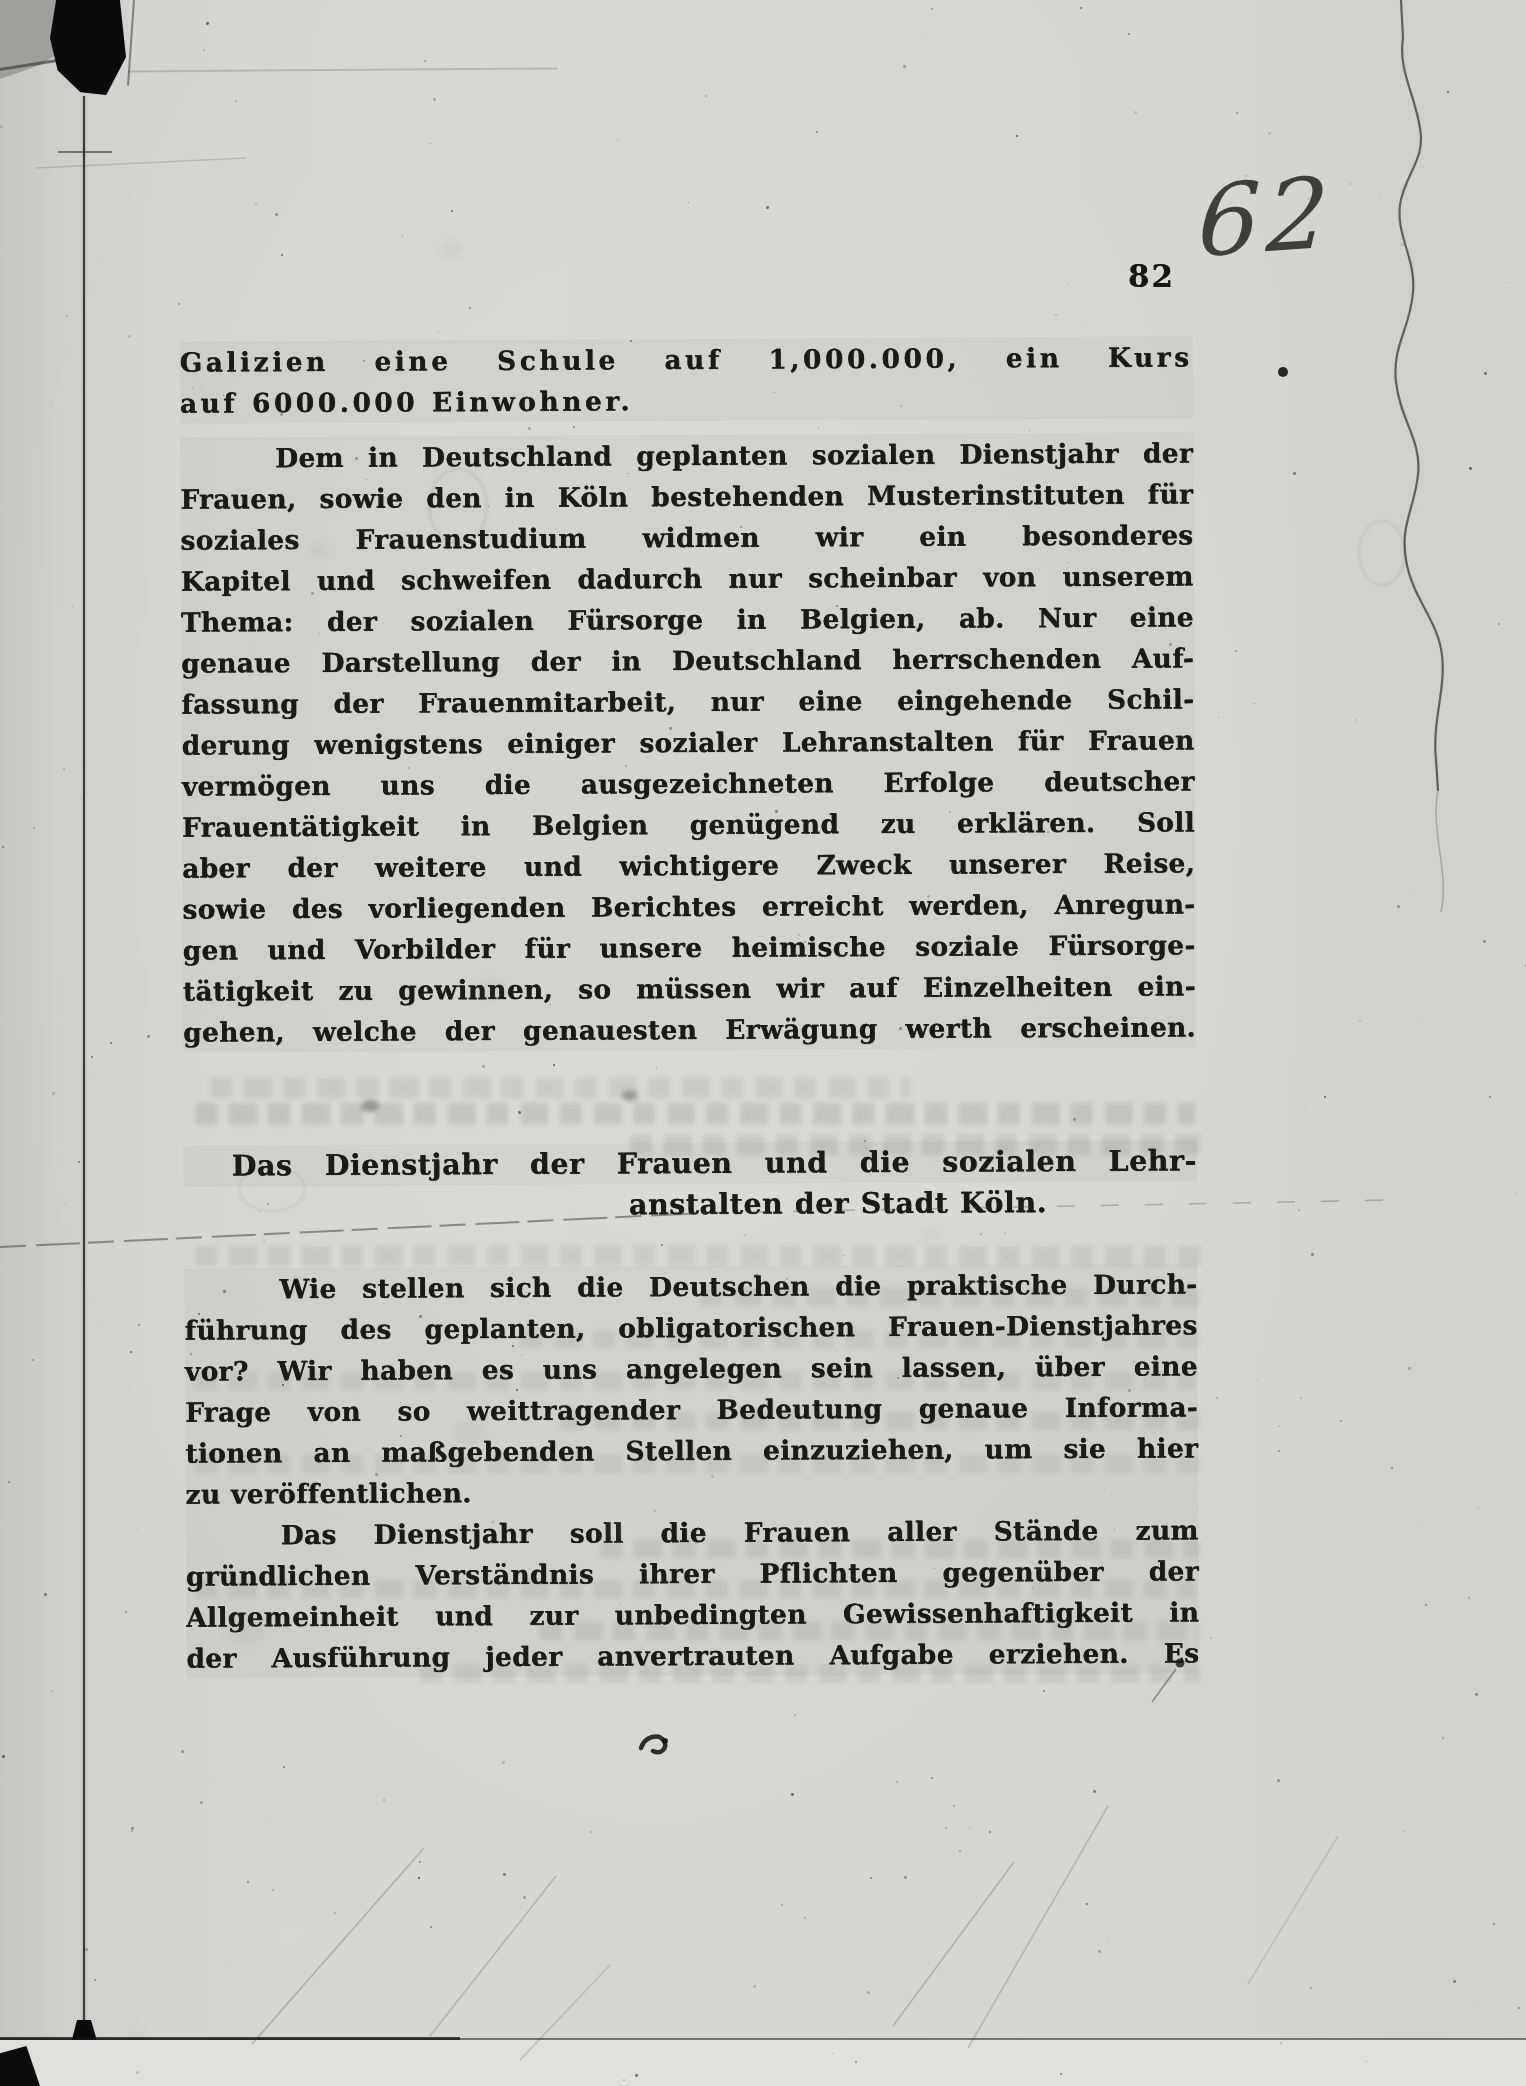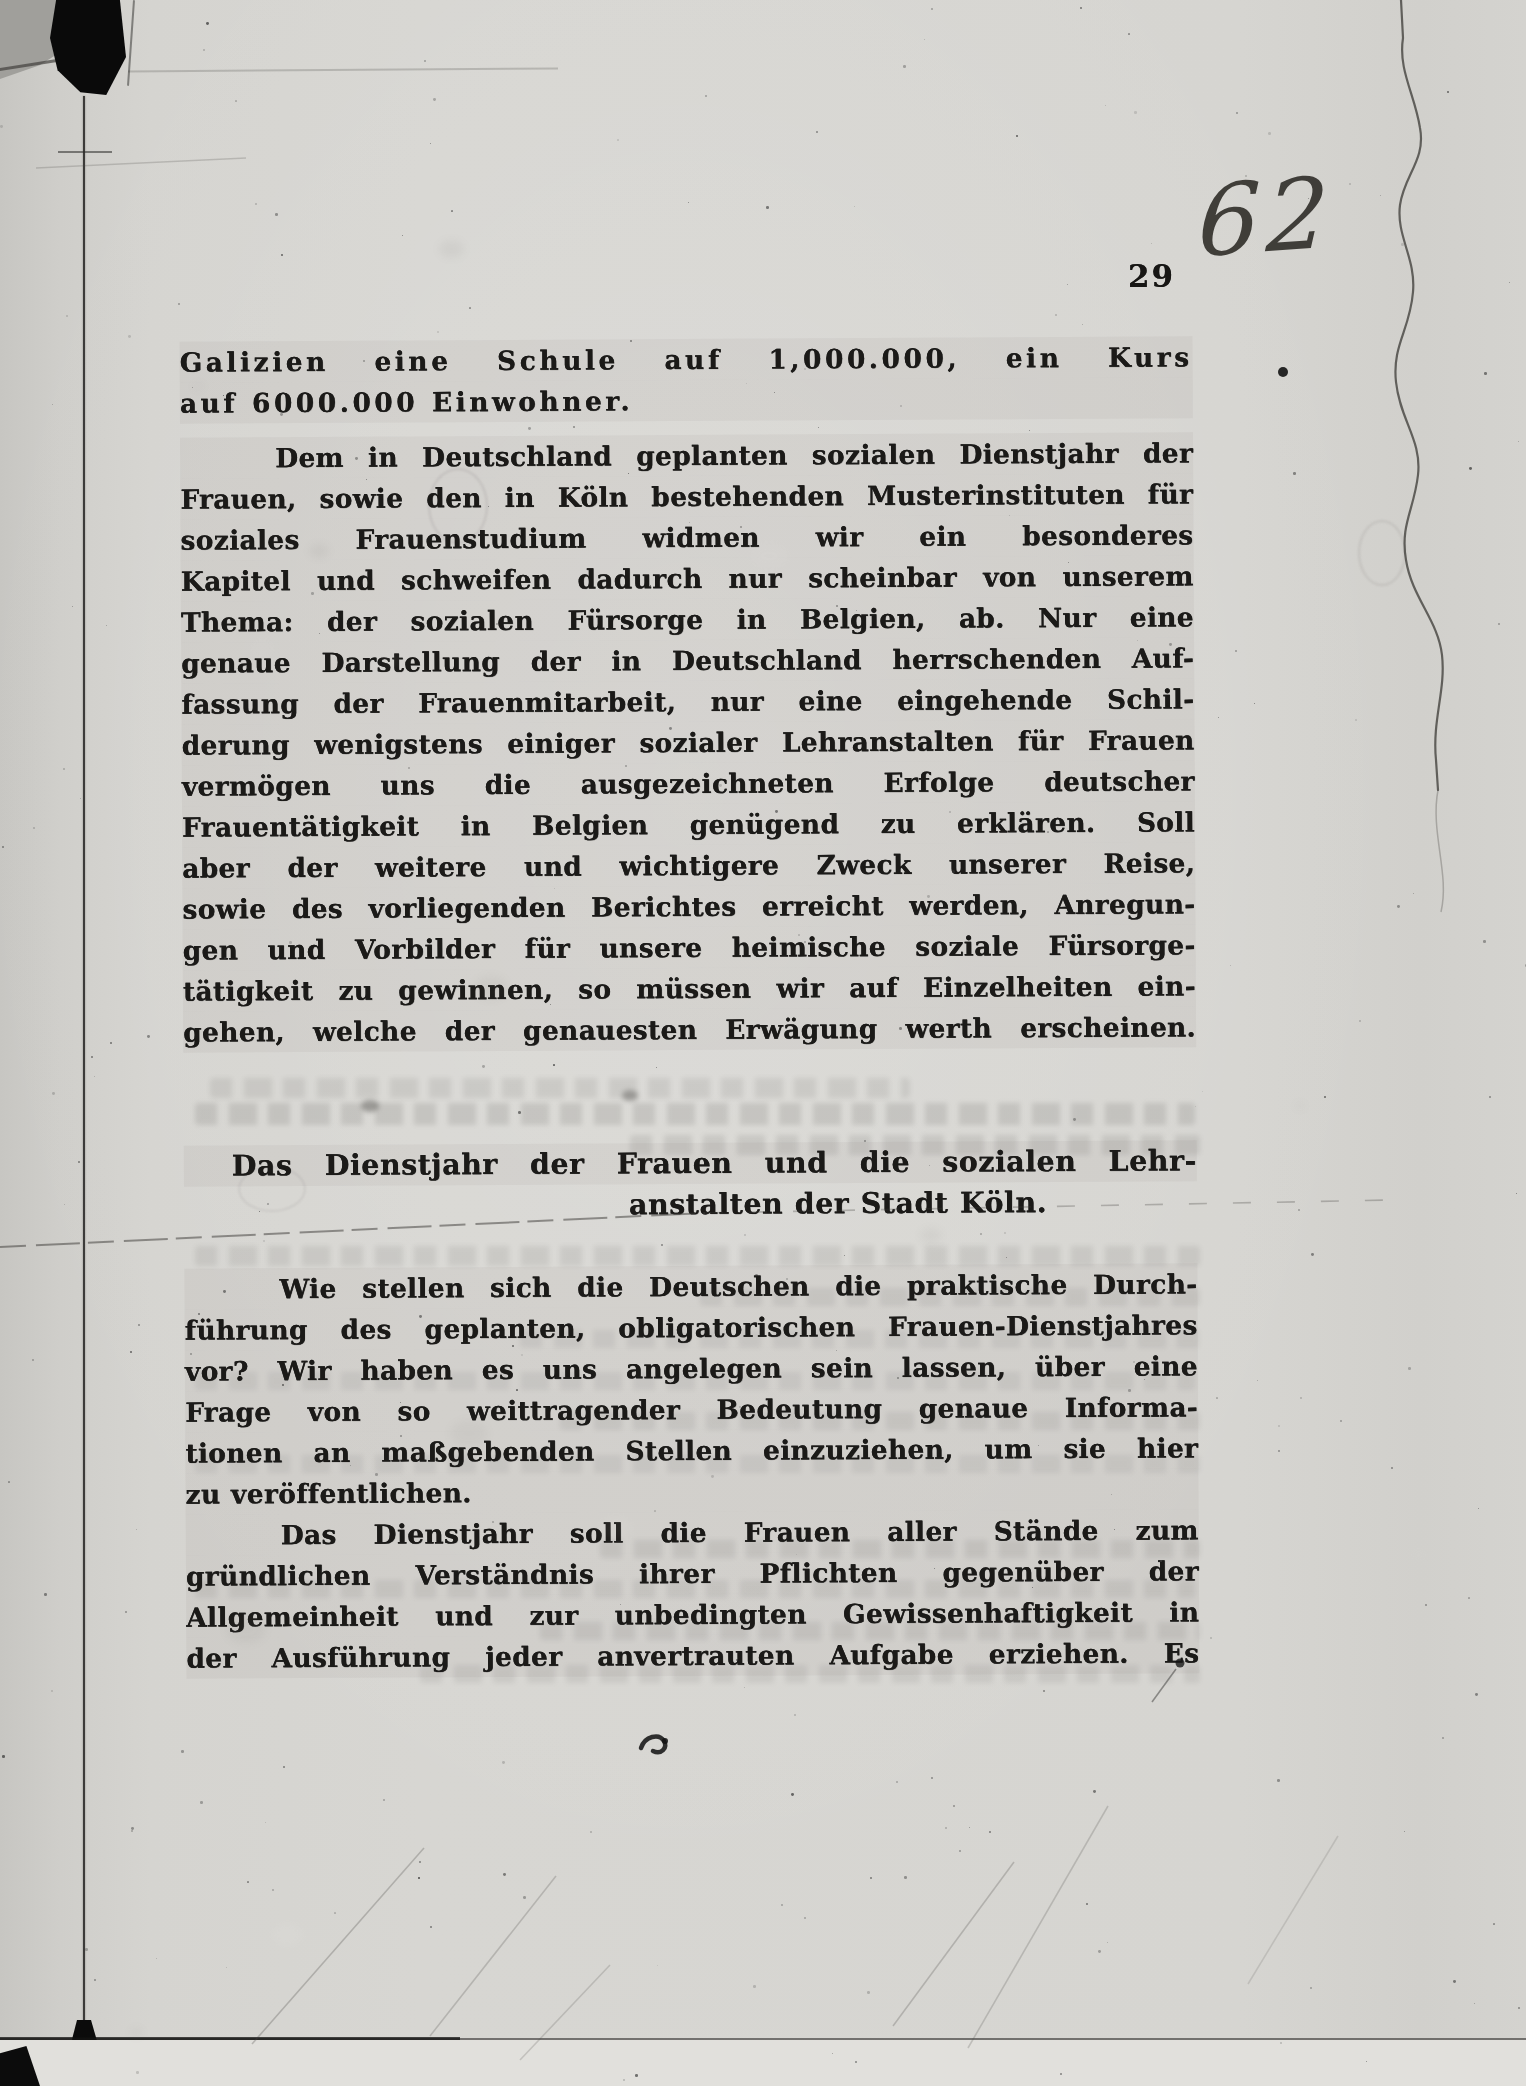--- a/index.html
+++ b/index.html
@@ -143,21 +143,21 @@
       <div class="line">zu veröffentlichen.</div>
     </div>
     <div class="block paragraph">
       <div class="line j ind">Das Dienstjahr soll die Frauen aller Stände zum</div>
       <div class="line j">gründlichen Verständnis ihrer Pflichten gegenüber der</div>
       <div class="line j">Allgemeinheit und zur unbedingten Gewissenhaftigkeit in</div>
       <div class="line j">der Ausführung jeder anvertrauten Aufgabe erziehen. Es</div>
     </div>
   </div>
 
-<div class="abs printed-folio">29</div>
+<div class="abs printed-folio">82</div>
 <div class="abs handwritten-folio">62</div>
 
 <svg class="abs overlay noptr" width="1526" height="2086" viewBox="0 0 1526 2086">
   <g>
     <path d="M1401 0 L1403 38 C1398 70 1415 95 1420 128 C1426 160 1404 175 1400 205 C1396 236 1416 258 1413 292 C1410 330 1392 345 1396 382 C1400 420 1422 440 1418 475 C1414 510 1400 525 1406 560 C1412 598 1438 620 1442 655 C1446 690 1432 720 1436 760 L1438 790" fill="none" stroke="#35332f" stroke-width="2.2" stroke-linecap="round" opacity=".72"></path>
     <path d="M1438 790 C1430 832 1450 874 1441 912" fill="none" stroke="#35332f" stroke-width="1.5" opacity=".28"></path>
   </g>
   <g>
     <path d="M0 1247 L705 1213" stroke="#3c3a37" stroke-width="2" opacity=".5" stroke-dasharray="26 10 44 8"></path>
     <path d="M705 1213 L1392 1200" stroke="#3c3a37" stroke-width="1.6" opacity=".28" stroke-dasharray="18 26"></path>

